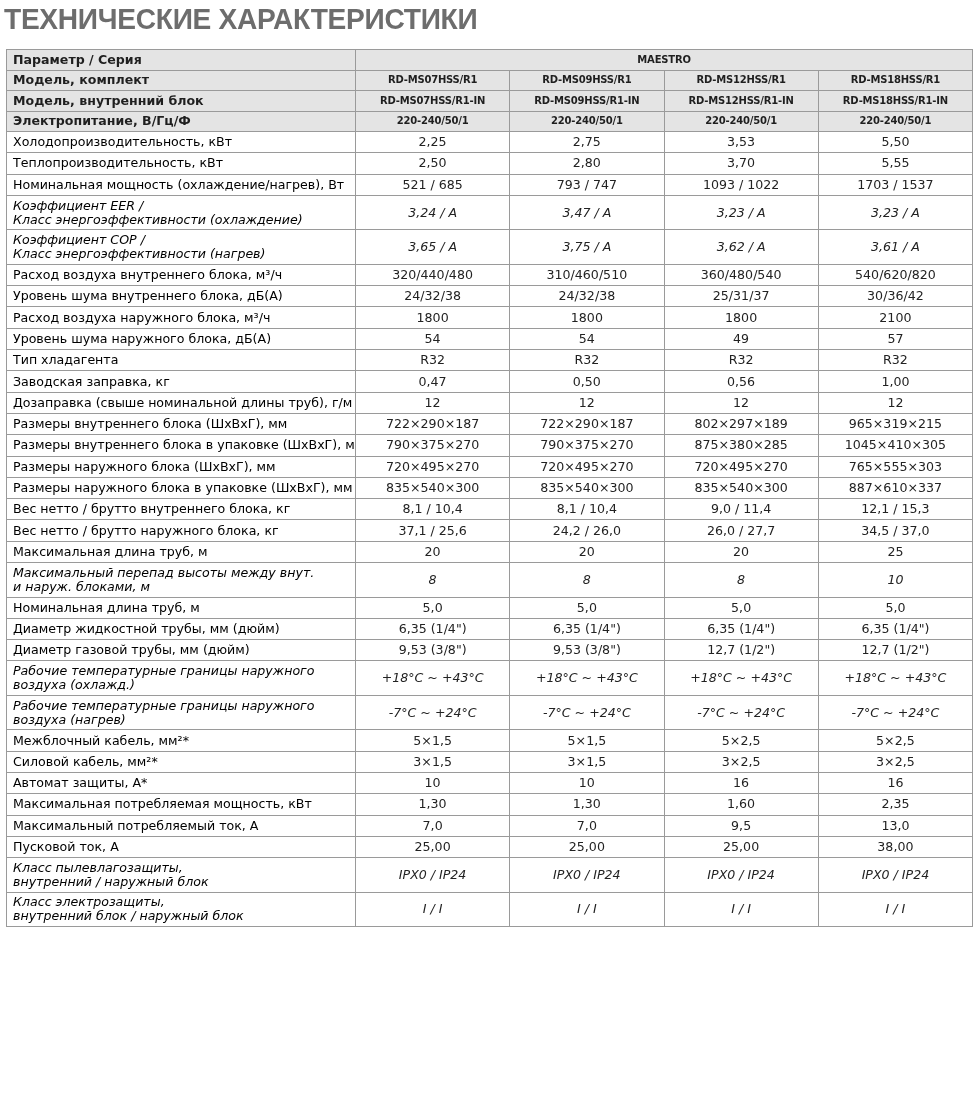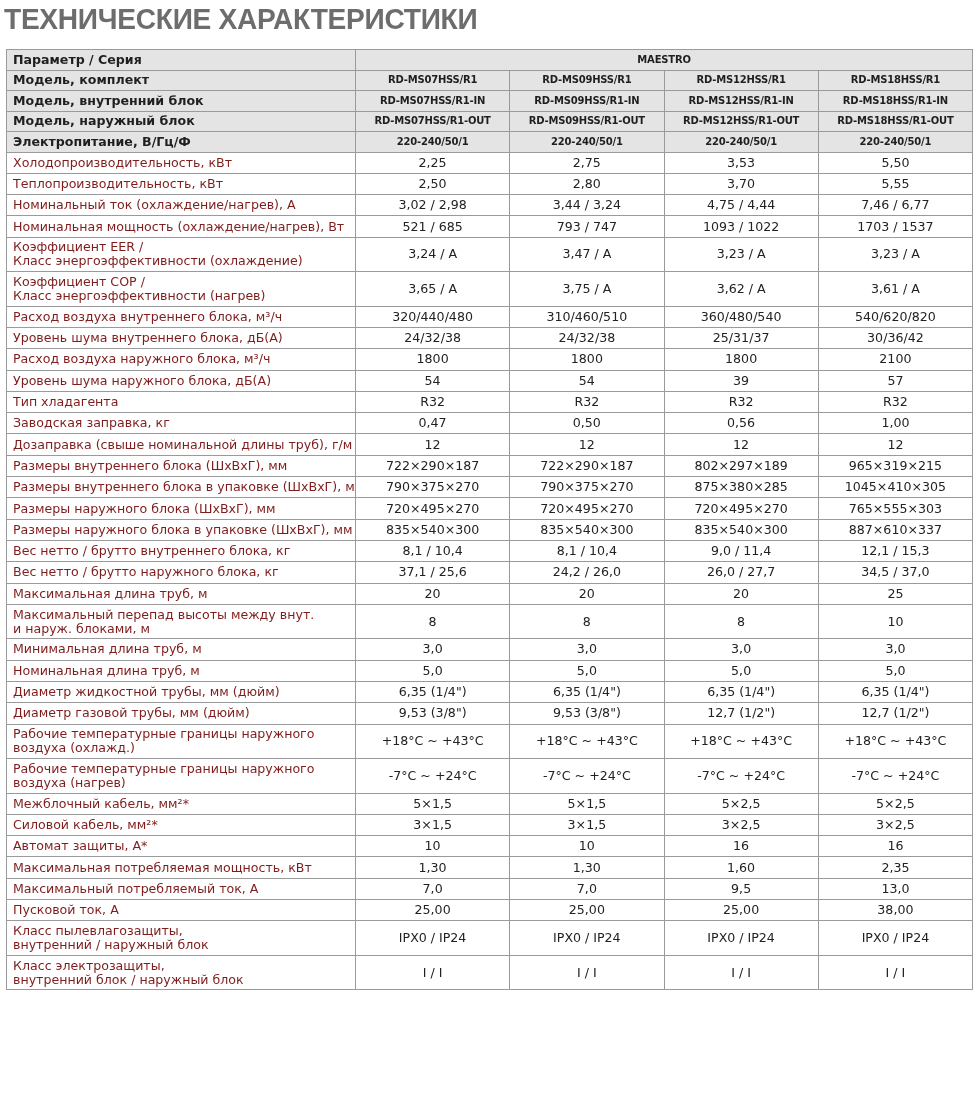--- a/index.html
+++ b/index.html
@@ -18,23 +18,23 @@
   table.spec col.c0 { width: 349px; }
   table.spec col.cv { width: 154.25px; }
   table.spec td {
     border: 1.5px solid #9a9a9a; padding: 0 6px; height: 20px; line-height: 14px;
     vertical-align: middle; white-space: nowrap; overflow: hidden;
   }
   table.spec td.val { text-align: center; padding: 0 2px; }
   table.spec tr.hdr td { background: #e4e4e4; font-weight: bold; color: #1f1f1f; height: 19.5px; }
   table.spec tr.hdr td.val { font-size: 10px; letter-spacing: -0.2px; }
   table.spec tr.dbl td { height: 33.5px; }
-  table.spec td.lbl { color: #7f1d1d; }
+  table.spec td.lbl { color: #000000; }
   table.spec tr.data td { height: 20.3px; }
-  table.spec tr.data.dbl td { height: 33.5px; }
+  table.spec tr.data.dbl td { height: 33.5px; font-style: italic; }
 </style>
 </head>
 <body>
 
 <div class="title">ТЕХНИЧЕСКИЕ ХАРАКТЕРИСТИКИ</div>
 
 <table class="spec">
   <colgroup>
     <col class="c0">
       <col class="cv">
@@ -60,29 +60,20 @@
         <td class="lbl">
           <div>Модель, внутренний блок</div>
         </td>
         <td class="val">RD-MS07HSS/R1-IN</td>
         <td class="val">RD-MS09HSS/R1-IN</td>
         <td class="val">RD-MS12HSS/R1-IN</td>
         <td class="val">RD-MS18HSS/R1-IN</td>
       </tr>
       <tr class="hdr">
         <td class="lbl">
-          <div>Модель, наружный блок</div>
-        </td>
-        <td class="val">RD-MS07HSS/R1-OUT</td>
-        <td class="val">RD-MS09HSS/R1-OUT</td>
-        <td class="val">RD-MS12HSS/R1-OUT</td>
-        <td class="val">RD-MS18HSS/R1-OUT</td>
-      </tr>
-      <tr class="hdr">
-        <td class="lbl">
           <div>Электропитание, В/Гц/Ф</div>
         </td>
         <td class="val">220-240/50/1</td>
         <td class="val">220-240/50/1</td>
         <td class="val">220-240/50/1</td>
         <td class="val">220-240/50/1</td>
       </tr>
       <tr class="data">
         <td class="lbl">
           <div>Холодопроизводительность, кВт</div>
@@ -96,29 +87,20 @@
         <td class="lbl">
           <div>Теплопроизводительность, кВт</div>
         </td>
         <td class="val">2,50</td>
         <td class="val">2,80</td>
         <td class="val">3,70</td>
         <td class="val">5,55</td>
       </tr>
       <tr class="data">
         <td class="lbl">
-          <div>Номинальный ток (охлаждение/нагрев), А</div>
-        </td>
-        <td class="val">3,02 / 2,98</td>
-        <td class="val">3,44 / 3,24</td>
-        <td class="val">4,75 / 4,44</td>
-        <td class="val">7,46 / 6,77</td>
-      </tr>
-      <tr class="data">
-        <td class="lbl">
           <div>Номинальная мощность (охлаждение/нагрев), Вт</div>
         </td>
         <td class="val">521 / 685</td>
         <td class="val">793 / 747</td>
         <td class="val">1093 / 1022</td>
         <td class="val">1703 / 1537</td>
       </tr>
       <tr class="data dbl">
         <td class="lbl">
           <div>Коэффициент EER /</div>
@@ -165,21 +147,21 @@
         <td class="val">1800</td>
         <td class="val">1800</td>
         <td class="val">2100</td>
       </tr>
       <tr class="data">
         <td class="lbl">
           <div>Уровень шума наружного блока, дБ(А)</div>
         </td>
         <td class="val">54</td>
         <td class="val">54</td>
-        <td class="val">39</td>
+        <td class="val">49</td>
         <td class="val">57</td>
       </tr>
       <tr class="data">
         <td class="lbl">
           <div>Тип хладагента</div>
         </td>
         <td class="val">R32</td>
         <td class="val">R32</td>
         <td class="val">R32</td>
         <td class="val">R32</td>
@@ -270,29 +252,20 @@
           <div>Максимальный перепад высоты между внут.</div>
           <div>и наруж. блоками, м</div>
         </td>
         <td class="val">8</td>
         <td class="val">8</td>
         <td class="val">8</td>
         <td class="val">10</td>
       </tr>
       <tr class="data">
         <td class="lbl">
-          <div>Минимальная длина труб, м</div>
-        </td>
-        <td class="val">3,0</td>
-        <td class="val">3,0</td>
-        <td class="val">3,0</td>
-        <td class="val">3,0</td>
-      </tr>
-      <tr class="data">
-        <td class="lbl">
           <div>Номинальная длина труб, м</div>
         </td>
         <td class="val">5,0</td>
         <td class="val">5,0</td>
         <td class="val">5,0</td>
         <td class="val">5,0</td>
       </tr>
       <tr class="data">
         <td class="lbl">
           <div>Диаметр жидкостной трубы, мм (дюйм)</div>

